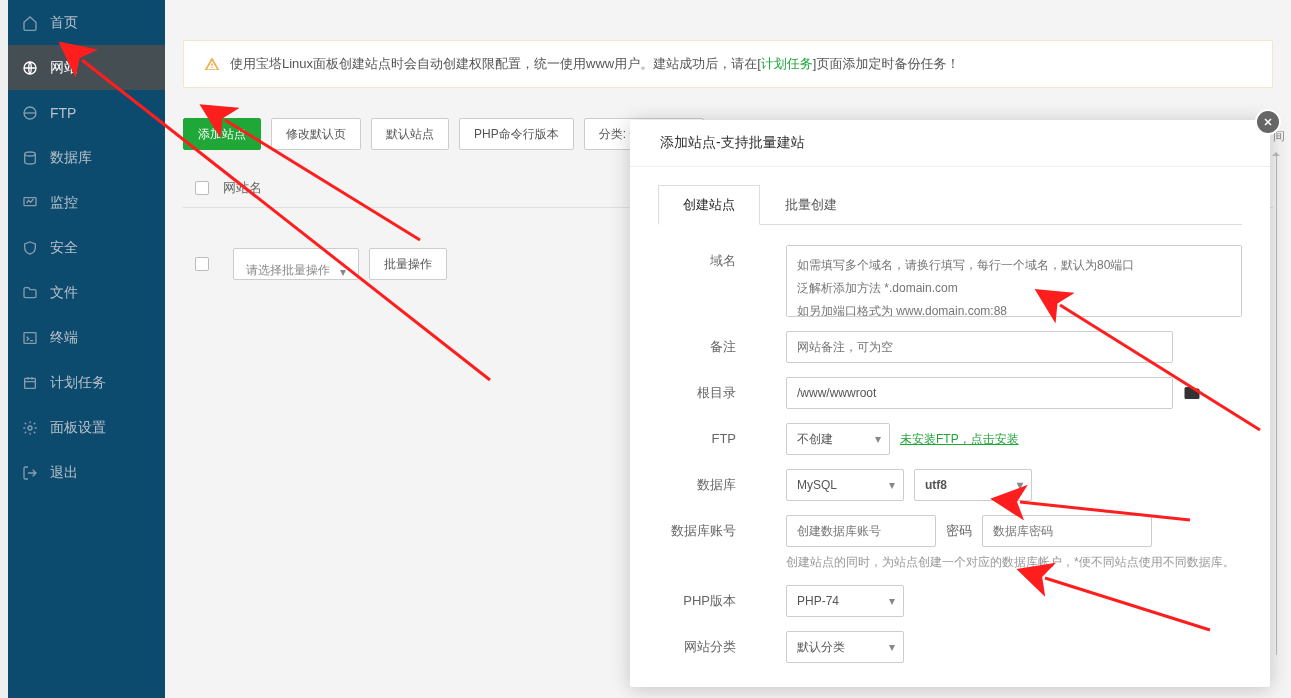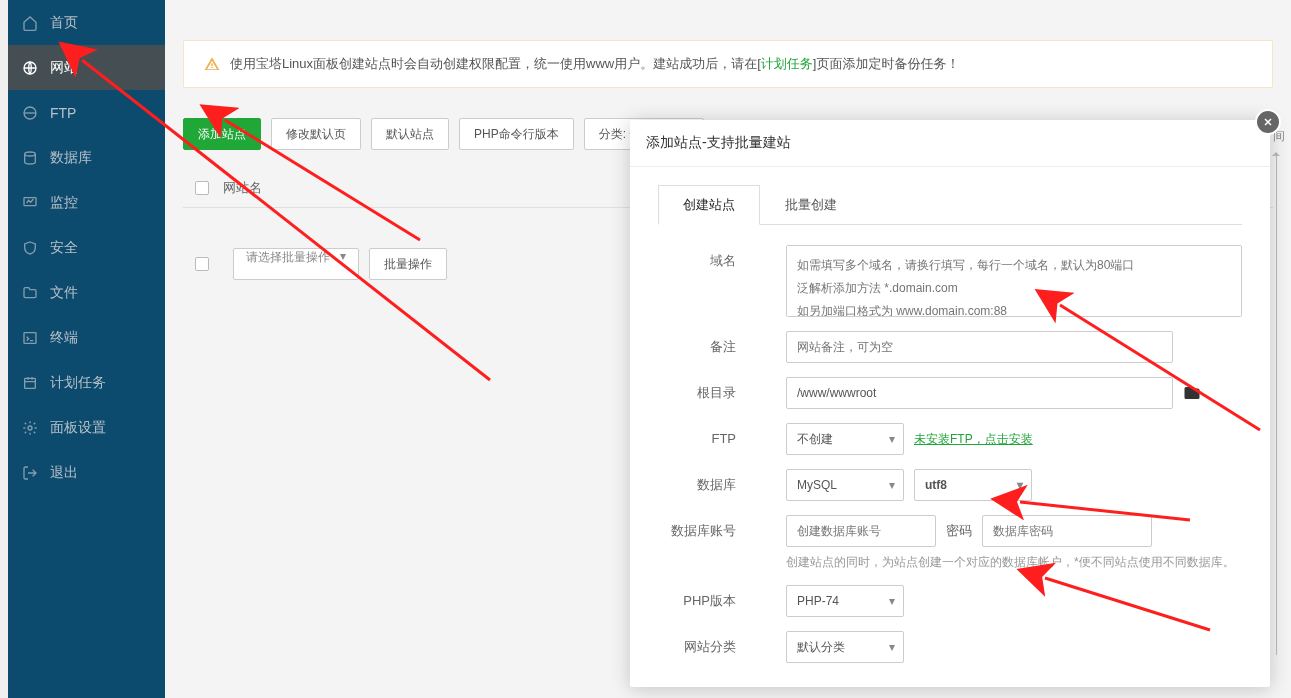--- a/index.html
+++ b/index.html
@@ -18,26 +18,26 @@
 
 .toolbar { margin-top: 30px; display: flex; gap: 10px; align-items: center; }
 .btn { display: inline-flex; align-items: center; justify-content: center; height: 32px; padding: 0 14px; border: 1px solid #ccc; background: #fff; font-size: 12px; color: #555; border-radius: 2px; cursor: pointer; }
 .btn-primary { background: #1fa737; color: #fff; border-color: #1fa737; }
 .btn .caret { margin-left: 6px; }
 
 .table-header { margin-top: 18px; display: flex; align-items: center; padding: 0 12px; height: 40px; border-bottom: 1px solid #e0e0e0; font-size: 13px; color: #666; }
 .checkbox { width: 14px; height: 14px; border: 1px solid #bbb; border-radius: 2px; margin-right: 14px; background: #fff; }
 
 .batch-row { margin-top: 40px; display: flex; gap: 10px; align-items: center; padding-left: 12px; }
-.select-like { display: inline-flex; align-items: flex-start; height: 32px; padding: 0 12px; border: 1px solid #ccc; background: #fff; font-size: 12px; color: #888; border-radius: 2px; cursor: pointer; }
+.select-like { display: inline-flex; align-items: flex-end; height: 32px; padding: 0 12px; border: 1px solid #ccc; background: #fff; font-size: 12px; color: #888; border-radius: 2px; cursor: pointer; }
 
 
 .modal { position: absolute; left: 630px; top: 120px; width: 640px; background: #fff; box-shadow: 0 2px 20px rgba(0,0,0,0.2); border-radius: 2px; }
 .modal-close { position: absolute; right: -11px; top: -11px; width: 26px; height: 26px; background: #666; border-radius: 50%; display: flex; align-items: center; justify-content: center; color: #fff; font-size: 14px; cursor: pointer; border: 2px solid #fff; }
-.modal-title { padding: 14px 16px; font-size: 14px; color: #333; border-bottom: 1px solid #eee; }
+.modal-title { padding: 14px 30px; font-size: 14px; color: #333; border-bottom: 1px solid #eee; }
 .tabs { display: flex; margin: 18px 28px 0 28px; border-bottom: 1px solid #ddd; }
 .tab { padding: 10px 24px; font-size: 13px; color: #555; cursor: pointer; border: 1px solid transparent; border-bottom: none; margin-bottom: -1px; }
 .tab.active { color: #222; border-color: #ddd; background: #fff; border-bottom: 1px solid #fff; }
 .form { padding: 20px 28px 10px 28px; }
 .form-row { display: flex; margin-bottom: 14px; align-items: flex-start; gap: 36px; }
 .form-row .label { width: 92px; text-align: right; padding-right: 14px; font-size: 13px; color: #666; line-height: 32px; flex-shrink: 0; }
 .form-row .field { flex: 1; display: flex; align-items: center; gap: 10px; flex-wrap: wrap; }
 textarea { width: 100%; height: 72px; border: 1px solid #ccc; padding: 8px 10px; font-size: 12px; color: #999; resize: none; border-radius: 2px; line-height: 1.9; font-family: inherit; }
 .input { height: 32px; border: 1px solid #ccc; padding: 0 10px; font-size: 12px; color: #555; border-radius: 2px; }
 .input-full { width: 387px; }
@@ -237,21 +237,21 @@
           <svg viewBox="0 0 24 24" width="18" height="18" fill="currentColor">
               <path d="M10 4H4a2 2 0 00-2 2v12a2 2 0 002 2h16a2 2 0 002-2V8a2 2 0 00-2-2h-8l-2-2z"></path>
             </svg>
         </span>
       </div>
     </div>
 
     <div class="form-row">
       <div class="label">FTP</div>
       <div class="field">
-        <div class="select" style="width:118px;">
+        <div class="select" style="width:104px;">
           <span>不创建</span>
             <span class="caret">▾</span>
         </div>
         <a class="hint" href="#">未安装FTP，点击安装</a>
       </div>
     </div>
 
     <div class="form-row">
       <div class="label">数据库</div>
       <div class="field">

